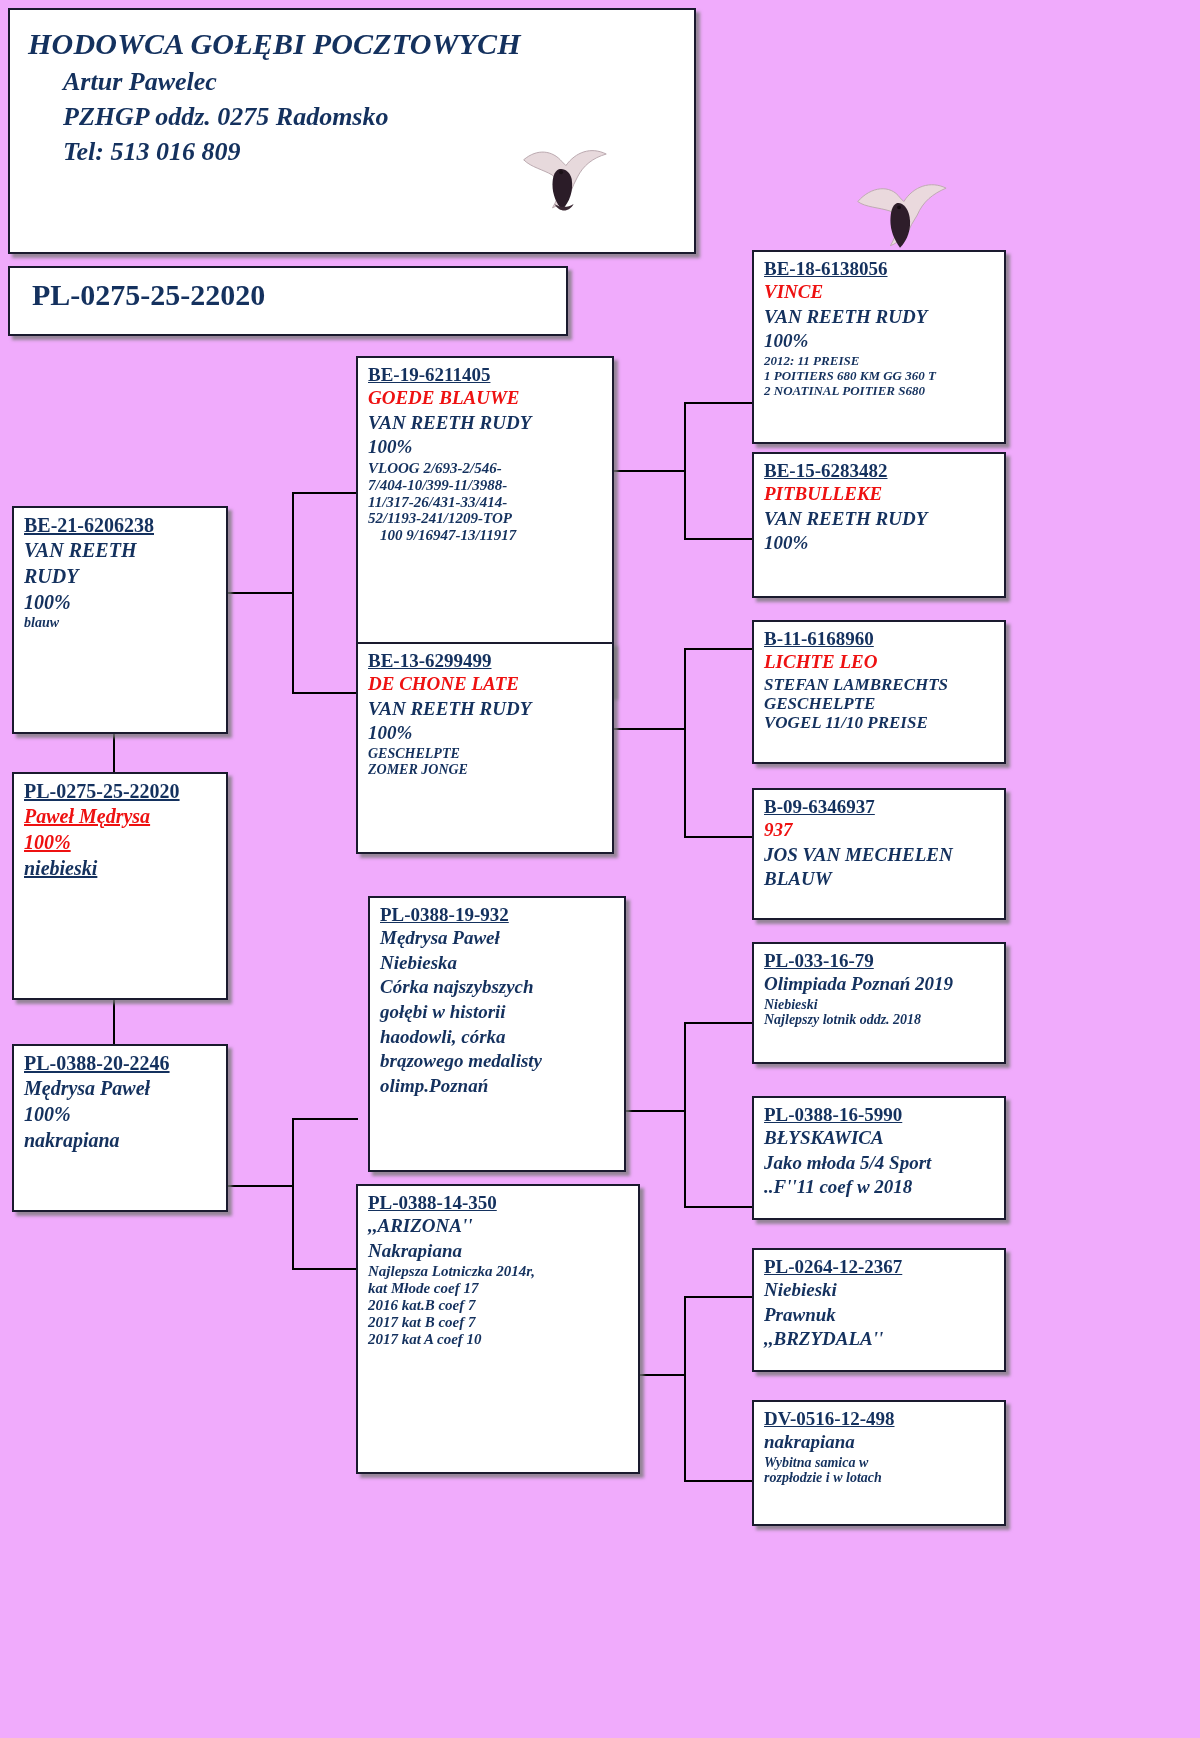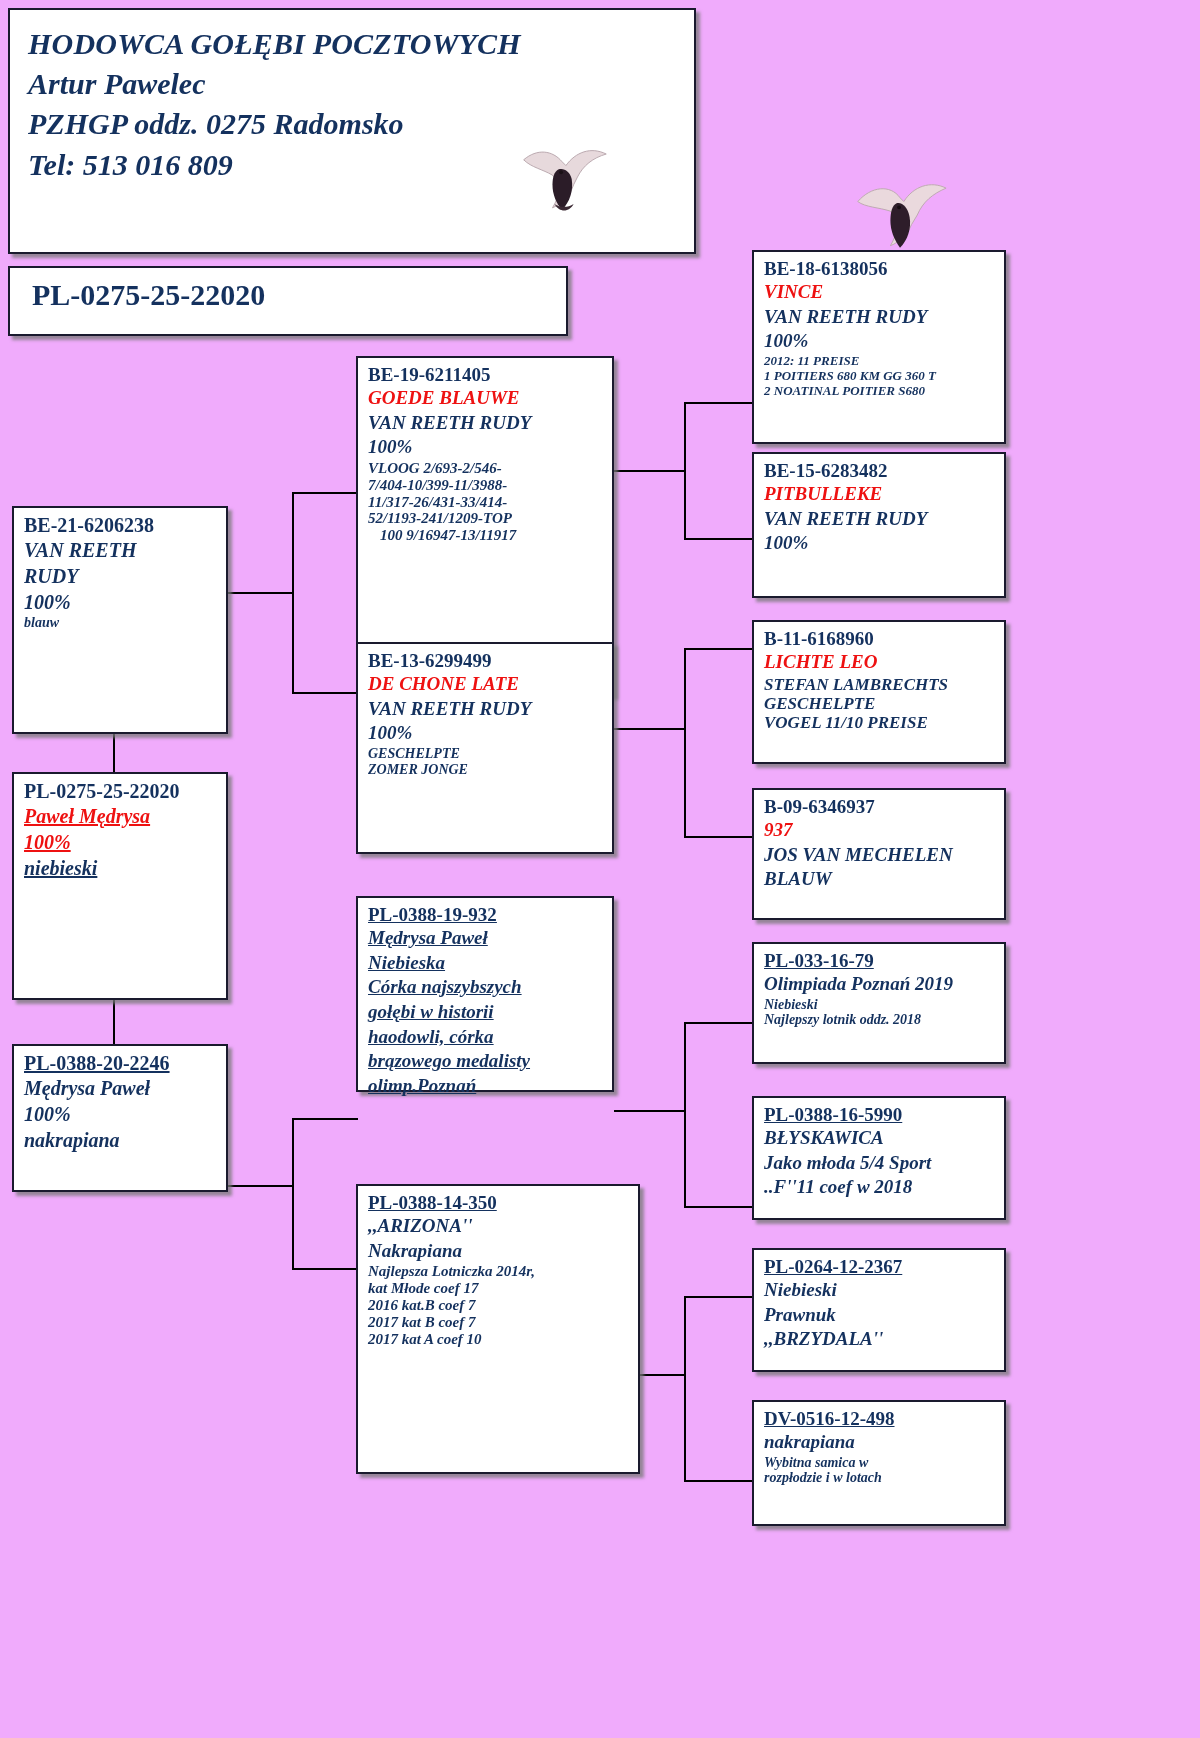--- a/index.html
+++ b/index.html
@@ -2,34 +2,34 @@
 <html><head>
 <meta charset="utf-8">
 <style>
   html,body{margin:0;padding:0;background:#ffffff;}
   body{font-family:"Liberation Serif", serif;}
   #page{position:relative;width:1200px;height:1738px;background:#f0abfc;overflow:hidden;}
 
   .box{position:absolute;background:#ffffff;border:2px solid #1a1a2e;
        box-shadow:4px 4px 3px rgba(120,120,120,.75);box-sizing:border-box;
        padding:6px 10px;color:#14315e;}
-  .box .ring{font-weight:bold;font-style:normal;color:#14315e;display:block;}
+  .box .ring{font-weight:bold;font-style:normal;color:#14315e;display:block;text-decoration:underline;}
   .box .name{font-weight:bold;font-style:italic;display:block;}
   .box .red{color:#ee1111;}
   .box .blue{color:#14315e;}
   .box .u{text-decoration:underline;}
   .box .sm{font-size:14px;font-weight:bold;font-style:italic;line-height:1.12;display:block;}
   .box .xs{font-size:13px;font-weight:bold;font-style:italic;line-height:1.15;display:block;}
 
   
   #header{position:absolute;left:8px;top:8px;width:688px;height:246px;
           border:2px solid #1a1a2e;background:#fff;box-shadow:4px 4px 3px rgba(120,120,120,.75);
           box-sizing:border-box;padding:14px 18px;}
   #header .h1{font-size:30px;font-weight:bold;font-style:italic;color:#14315e;line-height:1.32;letter-spacing:.2px;}
-  #header .h2{font-size:30px;font-weight:bold;font-style:italic;color:#14315e;line-height:1.36;}
+  #header .h2{font-size:26px;font-weight:bold;font-style:italic;color:#14315e;line-height:1.36;margin-left:35px;}
 
   #idbox{position:absolute;left:8px;top:266px;width:560px;height:70px;
          border:2px solid #1a1a2e;background:#fff;box-shadow:4px 4px 3px rgba(120,120,120,.75);
          box-sizing:border-box;padding:10px 22px;}
   #idbox .idtext{font-size:30px;font-weight:bold;color:#14315e;font-style:normal;}
 
   .pigeon{position:absolute;width:96px;height:78px;}
   .pigeon svg{width:100%;height:100%;display:block;}
   .vline{position:absolute;width:2px;background:#000;}
   .hline{position:absolute;height:2px;background:#000;}
@@ -111,21 +111,21 @@
     <span class="sm">blauw</span>
   </div>
 
   <div class="box" style="left:12px;top:772px;width:216px;height:228px;">
     <span class="ring t20">PL-0275-25-22020</span>
     <span class="name t20 red u lh14">Paweł Mędrysa</span>
     <span class="name t20 red u lh14">100%</span>
     <span class="name t20 blue u lh14">niebieski</span>
   </div>
 
-  <div class="box" style="left:12px;top:1044px;width:216px;height:148px;">
+  <div class="box" style="left:12px;top:1044px;width:216px;height:168px;">
     <span class="ring t20 u">PL-0388-20-2246</span>
     <span class="name t20 lh14">Mędrysa Paweł</span>
     <span class="name t20 lh14">100%</span>
     <span class="name t20 lh14">nakrapiana</span>
   </div>
 
   <div class="box" style="left:356px;top:356px;width:258px;height:340px;">
     <span class="ring t19">BE-19-6211405</span>
     <span class="name t19 red lh14">GOEDE BLAUWE</span>
     <span class="name t19 lh14">VAN REETH RUDY</span>
@@ -139,21 +139,21 @@
 
   <div class="box" style="left:356px;top:642px;width:258px;height:212px;">
     <span class="ring t19">BE-13-6299499</span>
     <span class="name t19 red lh14">DE CHONE LATE</span>
     <span class="name t19 lh14">VAN REETH RUDY</span>
     <span class="name t19 lh14">100%</span>
     <span class="sm">GESCHELPTE</span>
     <span class="sm">ZOMER JONGE</span>
   </div>
 
-  <div class="box" style="left:356px;top:896px;width:258px;height:196px;text-decoration:underline;">
+  <div class="box" style="left:368px;top:896px;width:258px;height:276px;">
     <span class="ring t19 u">PL-0388-19-932</span>
     <span class="name t19 lh14">Mędrysa Paweł</span>
     <span class="name t19 lh14">Niebieska</span>
     <span class="name t19 lh14">Córka najszybszych</span>
     <span class="name t19 lh14">gołębi w historii</span>
     <span class="name t19 lh14">haodowli, córka</span>
     <span class="name t19 lh14">brązowego medalisty</span>
     <span class="name t19 lh14">olimp.Poznań</span>
   </div>
 

